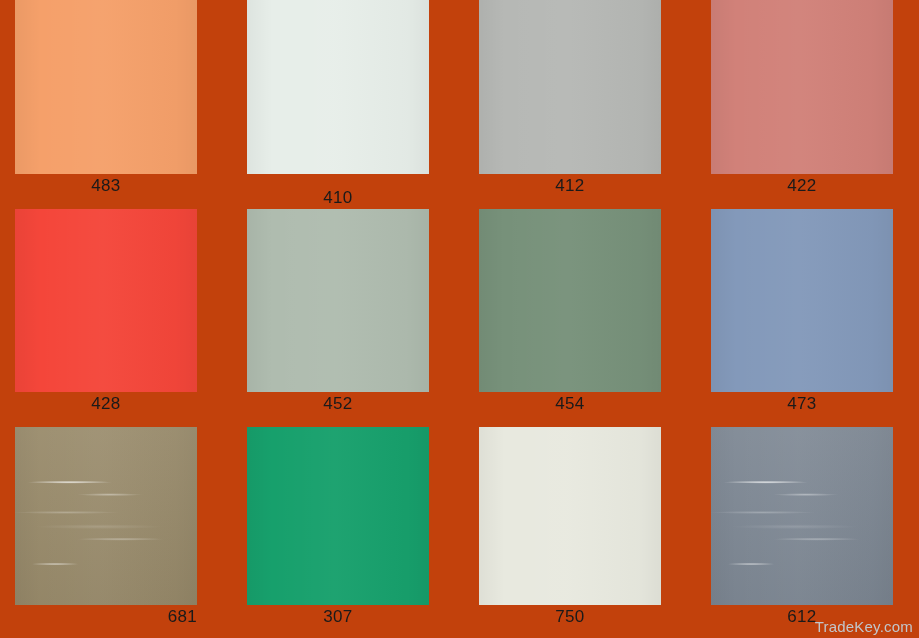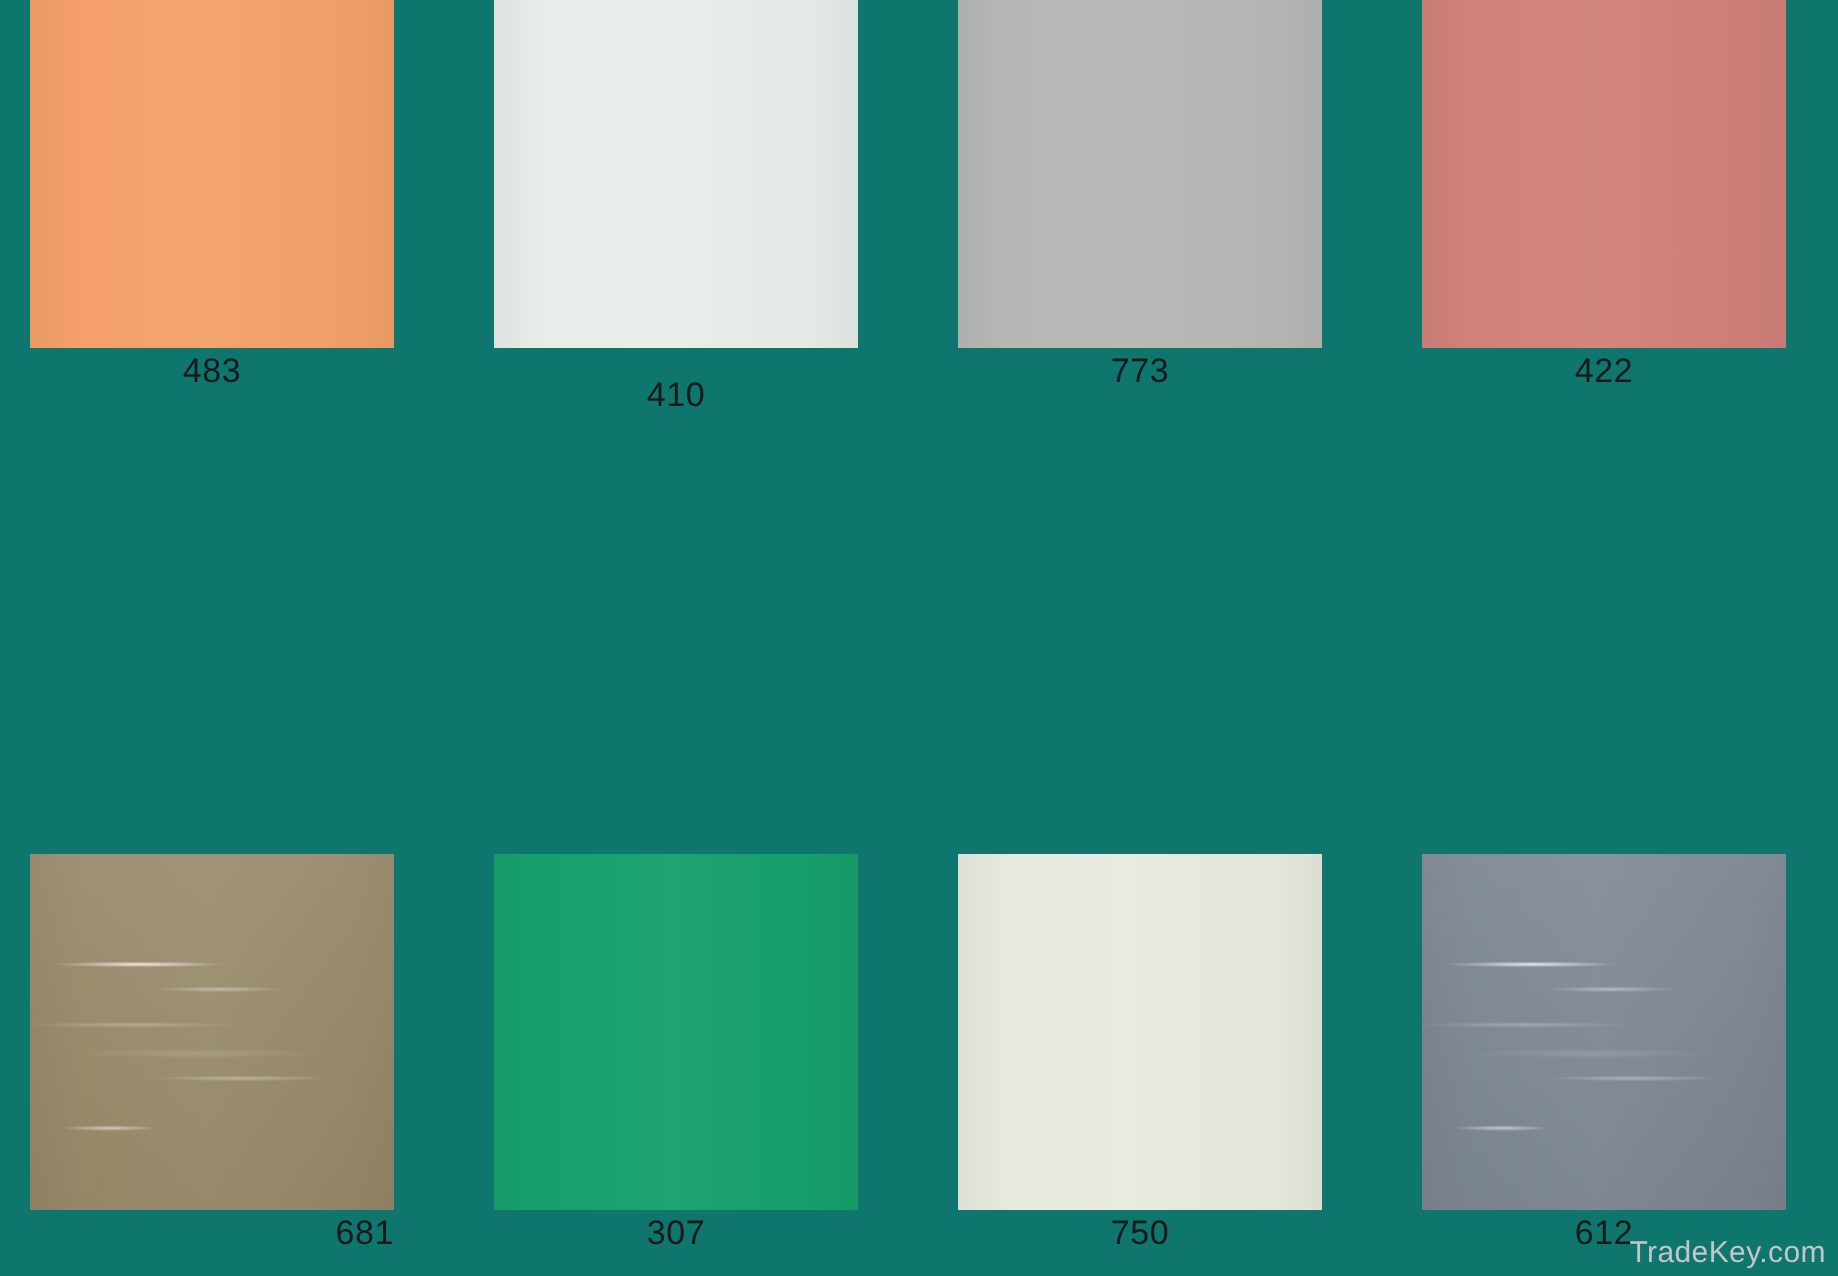--- a/index.html
+++ b/index.html
@@ -14,21 +14,21 @@
     overflow: hidden;
     font-family: "Liberation Sans", sans-serif;
     position: relative;
   }
   #swatch-chart {
     position: absolute;
     left: 0;
     top: 0;
     width: 919px;
     height: 638px;
-    background: #0f766e;
+    background: #c2410c;
   }
   .swatch-row {
     position: absolute;
     left: 0;
     width: 919px;
   }
   .swatch-row-1 { top: 0px;   height: 209px; }
   .swatch-row-2 { top: 209px; height: 218px; }
   .swatch-row-3 { top: 427px; height: 211px; }
 
@@ -117,28 +117,46 @@
     <div class="swatch-cell swatch-col-1">
       <div class="swatch-chip" style="background-color: rgb(245, 160, 106);"></div>
       <div class="swatch-label" style="color: rgb(26, 26, 26);">483</div>
     </div>
     <div class="swatch-cell swatch-col-2">
       <div class="swatch-chip" style="background-color: rgb(231, 238, 233);"></div>
       <div class="swatch-label" style="color: rgb(26, 26, 26); margin-top: 12px;">410</div>
     </div>
     <div class="swatch-cell swatch-col-3">
       <div class="swatch-chip" style="background-color: rgb(182, 184, 181);"></div>
-      <div class="swatch-label" style="color: rgb(26, 26, 26);">773</div>
+      <div class="swatch-label" style="color: rgb(26, 26, 26);">412</div>
     </div>
     <div class="swatch-cell swatch-col-4">
       <div class="swatch-chip" style="background-color: rgb(209, 129, 121);"></div>
       <div class="swatch-label" style="color: rgb(26, 26, 26);">422</div>
     </div>
   </div>
 
+  <div class="swatch-row swatch-row-2">
+    <div class="swatch-cell swatch-col-1">
+      <div class="swatch-chip" style="background-color: rgb(244, 70, 58);"></div>
+      <div class="swatch-label" style="color: rgb(26, 26, 26);">428</div>
+    </div>
+    <div class="swatch-cell swatch-col-2">
+      <div class="swatch-chip" style="background-color: rgb(175, 188, 175);"></div>
+      <div class="swatch-label" style="color: rgb(26, 26, 26);">452</div>
+    </div>
+    <div class="swatch-cell swatch-col-3">
+      <div class="swatch-chip" style="background-color: rgb(119, 145, 122);"></div>
+      <div class="swatch-label" style="color: rgb(26, 26, 26);">454</div>
+    </div>
+    <div class="swatch-cell swatch-col-4">
+      <div class="swatch-chip" style="background-color: rgb(131, 153, 186);"></div>
+      <div class="swatch-label" style="color: rgb(26, 26, 26);">473</div>
+    </div>
+  </div>
 
   <div class="swatch-row swatch-row-3">
     <div class="swatch-cell swatch-col-1">
       <div class="swatch-chip glossy" style="background-color: rgb(153, 139, 107);"></div>
       <div class="swatch-label" style="color: rgb(26, 26, 26); text-align: right;">681</div>
     </div>
     <div class="swatch-cell swatch-col-2">
       <div class="swatch-chip" style="background-color: rgb(23, 160, 108);"></div>
       <div class="swatch-label" style="color: rgb(26, 26, 26);">307</div>
     </div>

